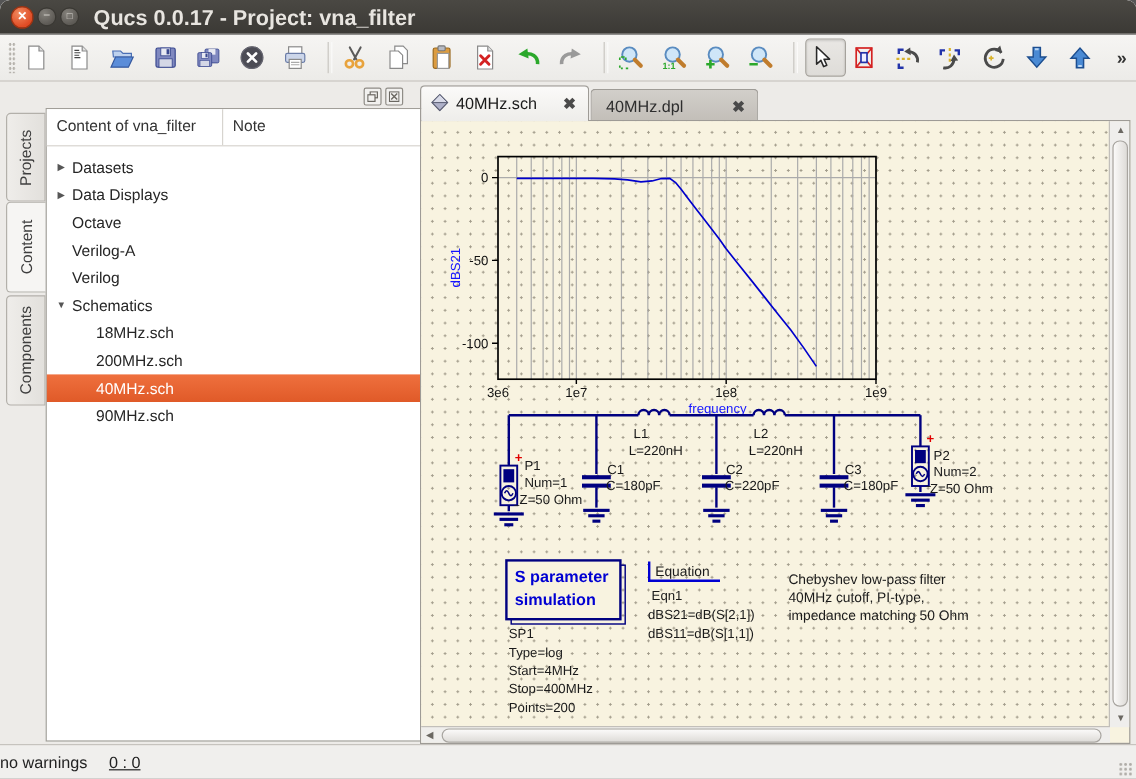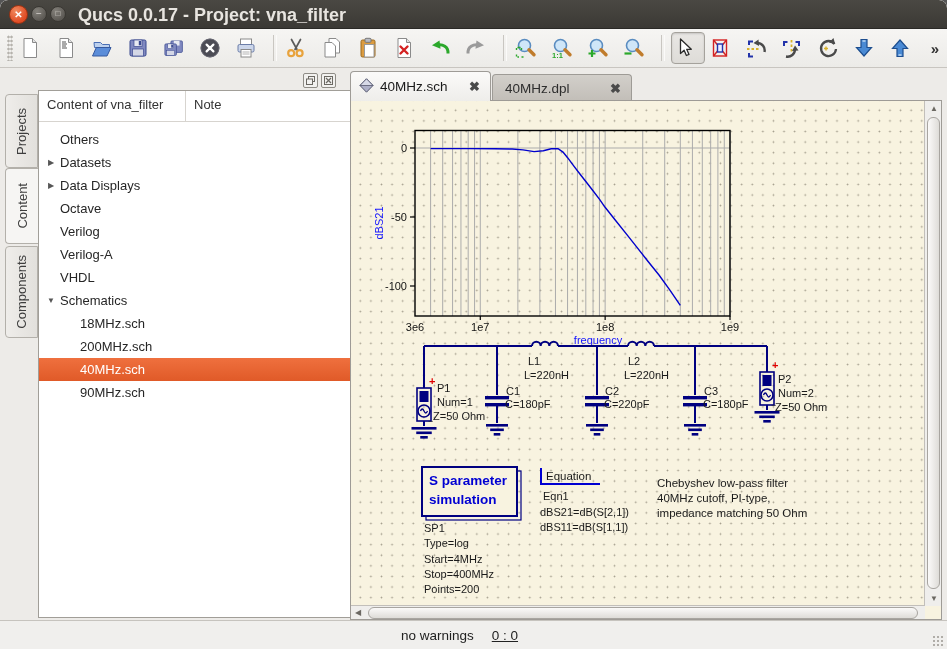--- a/index.html
+++ b/index.html
@@ -73,21 +73,21 @@
     border-left:1px solid #c2bfba;}
   .hscroll{position:absolute;left:0;bottom:0;width:574px;height:13px;background:#efeeec;
     border-top:1px solid #c2bfba;}
   .thumbv{position:absolute;left:2px;top:16px;width:11px;height:470px;background:linear-gradient(90deg,#fbfaf9,#dedcd8);
     border:1px solid #a8a5a0;border-radius:6px;}
   .thumbh{position:absolute;left:17px;top:1px;height:10px;width:548px;background:linear-gradient(#fbfaf9,#dedcd8);
     border:1px solid #a8a5a0;border-radius:6px;}
   .scrollarrow{position:absolute;color:#6b6862;font-size:8px;line-height:1;}
   
   #statusbar{position:absolute;left:0;top:620px;width:947px;height:29px;background:#f0efed;
-    border-top:1px solid #c6c3be;display:flex;align-items:center;justify-content:center;
+    border-top:1px solid #c6c3be;display:flex;align-items:center;justify-content:flex-start;
     font-size:13.5px;color:#222;}
   #status-msg{margin-right:18px;}
   #status-pos{margin-right:28px;text-decoration:underline;}
   #resize-grip{position:absolute;right:3px;bottom:3px;width:12px;height:12px;
     background-image:radial-gradient(#b0ada8 1px,transparent 1.3px);background-size:4px 4px;}
 </style>
 </head>
 <body>
 
 <div id="window">
@@ -302,41 +302,35 @@
       </div>
     </div>
 
   <div id="tree-panel">
     <div id="tree-header">
       <div class="hcell">Content of vna_filter</div>
       <div class="hcell">Note</div>
     </div>
     <div id="tree-rows">
         <div class="trow lvl1">
-          <span class="tlabel">Others</span>
-        </div>
-        <div class="trow lvl1">
           <span class="expander">▶</span>
           <span class="tlabel">Datasets</span>
         </div>
         <div class="trow lvl1">
           <span class="expander">▶</span>
           <span class="tlabel">Data Displays</span>
         </div>
         <div class="trow lvl1">
           <span class="tlabel">Octave</span>
         </div>
         <div class="trow lvl1">
+          <span class="tlabel">Verilog-A</span>
+        </div>
+        <div class="trow lvl1">
           <span class="tlabel">Verilog</span>
-        </div>
-        <div class="trow lvl1">
-          <span class="tlabel">Verilog-A</span>
-        </div>
-        <div class="trow lvl1">
-          <span class="tlabel">VHDL</span>
         </div>
         <div class="trow lvl1">
           <span class="expander">▼</span>
           <span class="tlabel">Schematics</span>
         </div>
         <div class="trow lvl2">
           <span class="tlabel">18MHz.sch</span>
         </div>
         <div class="trow lvl2">
           <span class="tlabel">200MHz.sch</span>

